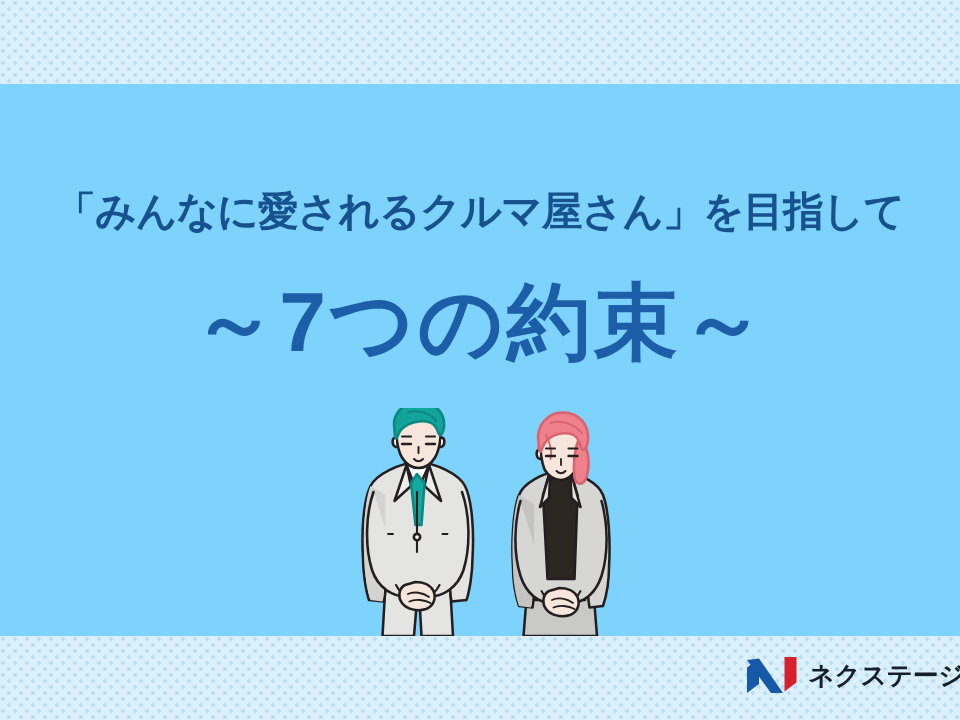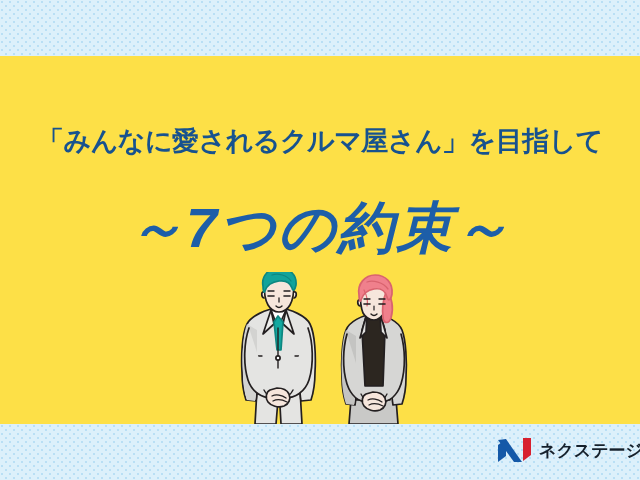--- a/index.html
+++ b/index.html
@@ -12,21 +12,21 @@
     width: 640px;
     height: 480px;
     font-family: "Liberation Sans", "DejaVu Sans", sans-serif;
     overflow: hidden;
   }
 
   #banner {
     position: relative;
     width: 640px;
     height: 480px;
-    background: #fde047;
+    background: #7dd3fc;
     overflow: hidden;
   }
 
   
   .dot-band {
     position: absolute;
     left: 0;
     width: 640px;
     background-color: #dcf0fb;
     background-image:
@@ -48,28 +48,27 @@
   #headline-line1 {
     top: 124px;
     font-size: 27px;
     line-height: 34px;
     font-weight: 700;
     letter-spacing: -0.5px;
     color: #17528f;
     white-space: nowrap;
   }
   #headline-line2 {
-    top: 196px;
+    top: 183px;
     font-size: 56px;
     line-height: 64px;
     font-weight: 700;
     letter-spacing: 2px;
     color: #1d5ea8;
     white-space: nowrap;
-    font-style: italic;
   }
 
   
   #illustration {
     position: absolute;
     left: 232px;
     top: 272px;
     width: 190px;
     height: 156px;
   }

